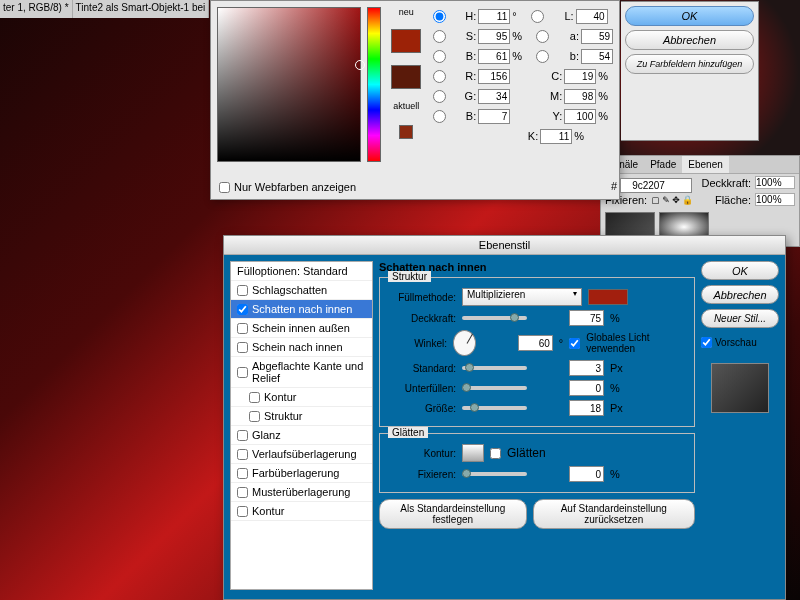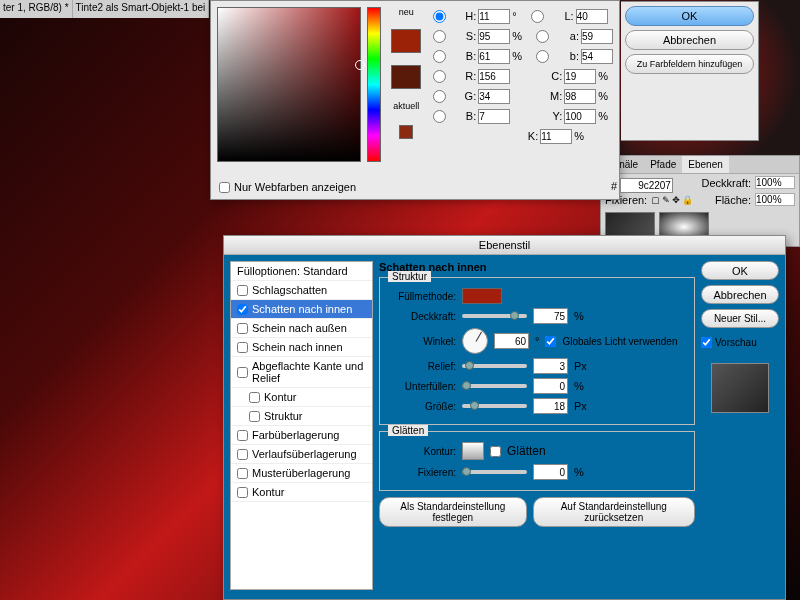--- a/index.html
+++ b/index.html
@@ -13,27 +13,27 @@
 .cp-gradient { width: 160px; height: 155px; background: linear-gradient(to top, black, transparent), linear-gradient(to right, white, #a01515); position: relative; border: 1px solid #666;}
 .cp-gradient-cursor { position: absolute; width: 10px; height: 10px; border: 1px solid #fff; border-radius: 50%; left: 137px; top: 52px; }
 .cp-hue { width: 16px; height: 155px; background: linear-gradient(to bottom, #f00, #ff0, #0f0, #0ff, #00f, #f0f, #f00); border: 1px solid #666;}
 .cp-swatches { display: flex; flex-direction: column; gap: 12px; margin-left: 4px; align-items: center;}
 .cp-swatch { width: 30px; height: 24px; border: 1px solid #666; }
 .cp-swatch-small { width: 14px; height: 14px; border: 1px solid #666; margin-top: 2px;}
 .cp-fields { margin-left: 6px; display: flex; flex-direction: column; gap: 2px; }
 .cp-row { display: flex; align-items: center; gap: 2px; height: 18px;}
 .cp-row label { width: 28px; text-align: right; }
 .cp-row input[type=radio] { margin-right: 0px; }
-.cp-row input[type=text] { width: 32px; height: 15px; font-size: 10px; padding-right: 2px; border: 1px solid #888; background: #fff;}
+.cp-row input[type=text] { width: 32px; height: 15px; font-size: 10px; text-align: right; padding-right: 2px; border: 1px solid #888; background: #fff;}
 .cp-buttons { position: absolute; right: -140px; top: 0; width: 138px; display: flex; flex-direction: column; gap: 4px; z-index: 11; background: #eaeaea; padding: 4px; border: 1px solid #888; border-left: none; height: 140px;}
-.rounded-btn { background: linear-gradient(to bottom, #fdfdfd, #e0e0e0); border: 1px solid #999; border-radius: 10px; height: 20px; font-size: 11px; cursor: pointer; }
+.rounded-btn { background: linear-gradient(to bottom, #fdfdfd, #e0e0e0); border: 1px solid #999; border-radius: 10px; height: 20px; font-size: 11px; cursor: pointer; font-style: italic; }
 .rounded-btn.ok { background: linear-gradient(to bottom, #a8d8ff, #6bb0f0); border-color: #5a8ac0;}
 .cp-checkbox-row { position: absolute; bottom: 6px; left: 8px; display: flex; align-items: center; gap: 4px; font-size: 10px;}
 .cp-hex { position: absolute; bottom: 6px; left: 400px; display: flex; gap: 3px; align-items: center;}
-.cp-hex input { width: 53px; height: 15px; border: 1px solid #888; font-size: 10px; padding-left: 17px;}
+.cp-hex input { width: 72px; height: 15px; border: 1px solid #888; font-size: 10px; padding-left: 11px;}
 
 
 .right-panels { position: absolute; right: 0; top: 155px; width: 200px; background: #d8d8d8; border: 1px solid #999; z-index: 5; font-size: 10px; }
 .panel-tabs { display: flex; border-bottom: 1px solid #aaa; background: #ccc;}
 .panel-tab { padding: 3px 6px; font-size: 10px; }
 .panel-tab.active { background: #e8e8e8; }
 .panel-row { display: flex; padding: 2px 4px; align-items: center; gap: 4px; }
 .panel-row input { width: 40px; border: 1px solid #aaa; font-size: 10px;}
 .thumbs { display: flex; gap: 4px; padding: 4px;}
 .thumb { width: 50px; height: 30px; background: linear-gradient(135deg,#222,#555); border: 1px solid #777;}
@@ -51,21 +51,21 @@
 .ls-section-title { font-weight: bold; font-size: 11px; margin-bottom: 4px;}
 .ls-group { border: 1px solid #bbb; padding: 6px 8px; margin-bottom: 6px; position: relative;}
 .ls-group-label { position: absolute; top: -7px; left: 8px; background: #eaeaea; padding: 0 4px; font-size: 10px;}
 .ls-row { display: flex; align-items: center; gap: 6px; margin: 4px 0; }
 .ls-row label { width: 68px; text-align: right; font-size: 10px;}
 .ls-select { flex: 0 0 120px; height: 18px; border: 1px solid #888; background: linear-gradient(#fff,#e8e8e8); font-size: 10px; padding-left: 4px; position: relative;}
 .ls-select::after { content: "▾"; position: absolute; right: 4px; font-size: 8px;}
 .color-chip { width: 40px; height: 16px; border: 1px solid #666;}
 .slider { width: 65px; height: 4px; background: #ccc; position: relative; border-radius: 2px;}
 .slider-thumb { position: absolute; width: 9px; height: 9px; background: #8aa; border: 1px solid #466; border-radius: 50%; top: -3px;}
-.num-field { width: 35px; height: 16px; border: 1px solid #888; text-align: right; padding-right: 2px; font-size: 10px;}
+.num-field { width: 35px; height: 16px; border: 1px solid #888; text-align: right; padding-right: 2px; font-size: 10px; margin-left: 36px;}
 .angle-dial { width: 26px; height: 26px; border: 1px solid #888; border-radius: 50%; background: #f8f8f8; position: relative;}
 .angle-dial::after { content: ""; position: absolute; width: 11px; height: 1px; background: #333; top: 12px; left: 13px; transform-origin: left; transform: rotate(-60deg);}
 .ls-right { width: 84px; padding: 6px 6px 6px 0; display: flex; flex-direction: column; gap: 5px;}
 .ls-right .rounded-btn { height: 19px; }
 .preview-thumb { width: 58px; height: 50px; background: linear-gradient(135deg,#555,#222); border: 1px solid #888; margin-top: 6px; align-self: center;}
 .ls-btn-row { display: flex; gap: 6px; margin-top: 4px;}
 .pill-btn { border: 1px solid #999; border-radius: 10px; background: linear-gradient(#fff,#e0e0e0); padding: 3px 16px; font-size: 10px; cursor: pointer;}
 .contour-thumb { width: 22px; height: 18px; border: 1px solid #888; background: linear-gradient(to bottom,#fff,#aaa);}
 input[type=checkbox]{ width: 11px; height: 11px;}
 .sel-frame { position: absolute; top: 40px; right: 52px; width: 90px; height: 46px; border: 1px solid #f03030; z-index: 3;}
@@ -220,82 +220,87 @@
       <div class="ls-item">
           <input type="checkbox" style="">
           <span>Schlagschatten</span>
         </div>
       <div class="ls-item selected">
           <input type="checkbox" checked="" style="">
           <span>Schatten nach innen</span>
         </div>
       <div class="ls-item">
           <input type="checkbox" style="">
-          <span>Schein nach außen</span>
+          <span>Schein innen außen</span>
         </div>
       <div class="ls-item">
           <input type="checkbox" style="">
           <span>Schein nach innen</span>
         </div>
       <div class="ls-item">
           <input type="checkbox" style="">
           <span>Abgeflachte Kante und Relief</span>
         </div>
       <div class="ls-item indent">
           <input type="checkbox" style="">
           <span>Kontur</span>
         </div>
       <div class="ls-item indent">
           <input type="checkbox" style="">
           <span>Struktur</span>
         </div>
       <div class="ls-item">
           <input type="checkbox" style="">
+          <span>Glanz</span>
+        </div>
+      <div class="ls-item">
+          <input type="checkbox" style="">
+          <span>Verlaufsüberlagerung</span>
+        </div>
+      <div class="ls-item">
+          <input type="checkbox" style="">
           <span>Farbüberlagerung</span>
-        </div>
-      <div class="ls-item">
-          <input type="checkbox" style="">
-          <span>Verlaufsüberlagerung</span>
         </div>
       <div class="ls-item">
           <input type="checkbox" style="">
           <span>Musterüberlagerung</span>
         </div>
       <div class="ls-item">
           <input type="checkbox" style="">
           <span>Kontur</span>
         </div>
     </div>
 
     <div class="ls-main">
       <div class="ls-section-title">Schatten nach innen</div>
       <div class="ls-group">
         <div class="ls-group-label">Struktur</div>
         <div class="ls-row">
             <label>Füllmethode:</label>
+          <div class="ls-select">Multiplizieren</div>
           <div class="color-chip" style="background:#a21f0e"></div>
           </div>
         <div class="ls-row">
             <label>Deckkraft:</label>
           <div class="slider">
               <div class="slider-thumb" style="left:48px"></div>
             </div>
           <input class="num-field" value="75" style="">
             <span>%</span>
           </div>
         <div class="ls-row">
             <label>Winkel:</label>
           <div class="angle-dial"></div>
           <input class="num-field" value="60" style="">
             <span>°</span>
           <input type="checkbox" checked="" style="">
             <span style="font-size:10px">Globales Licht verwenden</span>
           </div>
         <div class="ls-row">
-            <label>Relief:</label>
+            <label>Standard:</label>
           <div class="slider">
               <div class="slider-thumb" style="left:3px"></div>
             </div>
           <input class="num-field" value="3" style="">
             <span>Px</span>
           </div>
         <div class="ls-row">
             <label>Unterfüllen:</label>
           <div class="slider">
               <div class="slider-thumb" style="left:0"></div>

